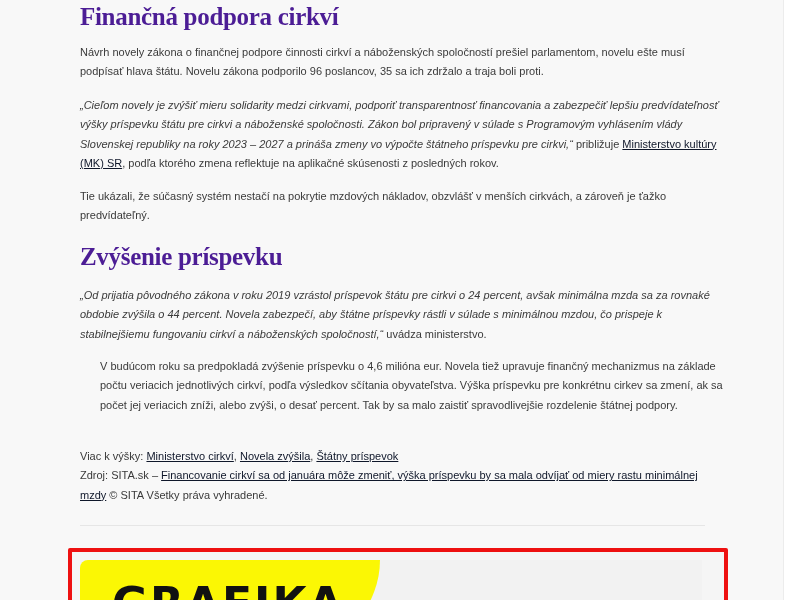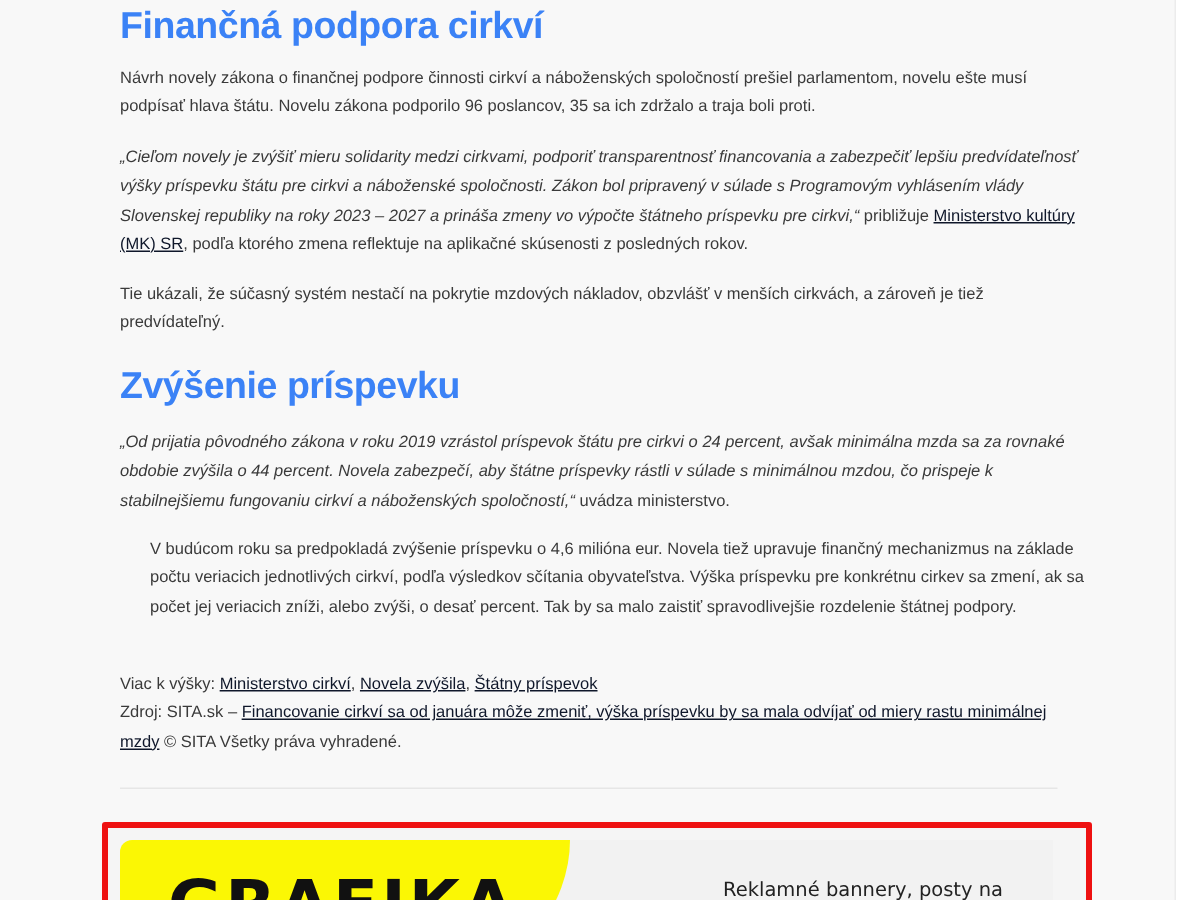--- a/index.html
+++ b/index.html
@@ -13,22 +13,22 @@
     position: absolute; left: 0; top: 0;
     width: 783px; height: 600px;
     background: #f8f8f8;
     border-right: 1px solid #ececec;
   }
   .article {
     position: absolute; left: 80px; top: 0; width: 640px;
     color: #333333;
   }
   h2 {
-    margin: 0; font-family: Liberation Sans, sans-serif;
-    font-weight: bold; color: #3b82f6; font-size: 25px;
+    margin: 0; font-family: Liberation Serif, serif;
+    font-weight: bold; color: #4c1d95; font-size: 25px;
     letter-spacing: -0.3px;
   }
   #h-fin { position: absolute; top: 3px; left: 0; }
   #h-zvy { position: absolute; top: 243px; left: 0; }
   p {
     margin: 0; font-size: 11px; line-height: 19.3px; color: #3a3a3a;
     position: absolute; left: 0; width: 640px;
   }
   a.lnk { color: #0f172a; text-decoration: underline; }
   #p1 { top: 43px; }
@@ -68,31 +68,30 @@
 </style>
 </head>
 <body>
 
 <div class="page-col"></div>
 
 <div class="article">
   <h2 id="h-fin">Finančná podpora cirkví</h2>
   <p id="p1">Návrh novely zákona o finančnej podpore činnosti cirkví a náboženských spoločností prešiel parlamentom, novelu ešte musí podpísať hlava štátu. Novelu zákona podporilo 96 poslancov, 35 sa ich zdržalo a traja boli proti.</p>
   <p id="p2"><span class="q" style="font-style:italic">„Cieľom novely je zvýšiť mieru solidarity medzi cirkvami, podporiť transparentnosť financovania a zabezpečiť lepšiu predvídateľnosť výšky príspevku štátu pre cirkvi a náboženské spoločnosti. Zákon bol pripravený v súlade s Programovým vyhlásením vlády Slovenskej republiky na roky 2023 – 2027 a prináša zmeny vo výpočte štátneho príspevku pre cirkvi,“</span><span> približuje </span><a class="lnk" href="#">Ministerstvo kultúry (MK) SR</a><span>, podľa ktorého zmena reflektuje na aplikačné skúsenosti z posledných rokov.</span></p>
-  <p id="p3">Tie ukázali, že súčasný systém nestačí na pokrytie mzdových nákladov, obzvlášť v menších cirkvách, a zároveň je tiež predvídateľný.</p>
+  <p id="p3">Tie ukázali, že súčasný systém nestačí na pokrytie mzdových nákladov, obzvlášť v menších cirkvách, a zároveň je ťažko predvídateľný.</p>
   <h2 id="h-zvy">Zvýšenie príspevku</h2>
   <p id="p4"><span style="font-style:italic">„Od prijatia pôvodného zákona v roku 2019 vzrástol príspevok štátu pre cirkvi o 24 percent, avšak minimálna mzda sa za rovnaké obdobie zvýšila o 44 percent. Novela zabezpečí, aby štátne príspevky rástli v súlade s minimálnou mzdou, čo prispeje k stabilnejšiemu fungovaniu cirkví a náboženských spoločností,“</span><span> uvádza ministerstvo.</span></p>
   <p id="p5">V budúcom roku sa predpokladá zvýšenie príspevku o 4,6 milióna eur. Novela tiež upravuje finančný mechanizmus na základe počtu veriacich jednotlivých cirkví, podľa výsledkov sčítania obyvateľstva. Výška príspevku pre konkrétnu cirkev sa zmení, ak sa počet jej veriacich zníži, alebo zvýši, o desať percent. Tak by sa malo zaistiť spravodlivejšie rozdelenie štátnej podpory.</p>
   <p id="p6">
     <span>Viac k výšky: </span><a class="lnk" href="#">Ministerstvo cirkví</a>, <a class="lnk" href="#">Novela zvýšila</a>, <a class="lnk" href="#">Štátny príspevok</a><br>
     <span>Zdroj: SITA.sk – </span><a class="lnk" href="#">Financovanie cirkví sa od januára môže zmeniť, výška príspevku by sa mala odvíjať od miery rastu minimálnej mzdy</a><span> © SITA Všetky práva vyhradené.</span>
   </p>
 </div>
 
 <div class="hr"></div>
 
 <div class="ad">
   <div class="ad-inner">
     <div class="ad-yellow"></div>
     <div class="ad-title">GRAFIKA</div>
-    <div class="ad-text">Reklamné bannery, posty na</div>
   </div>
 </div>
 
 </body></html>

